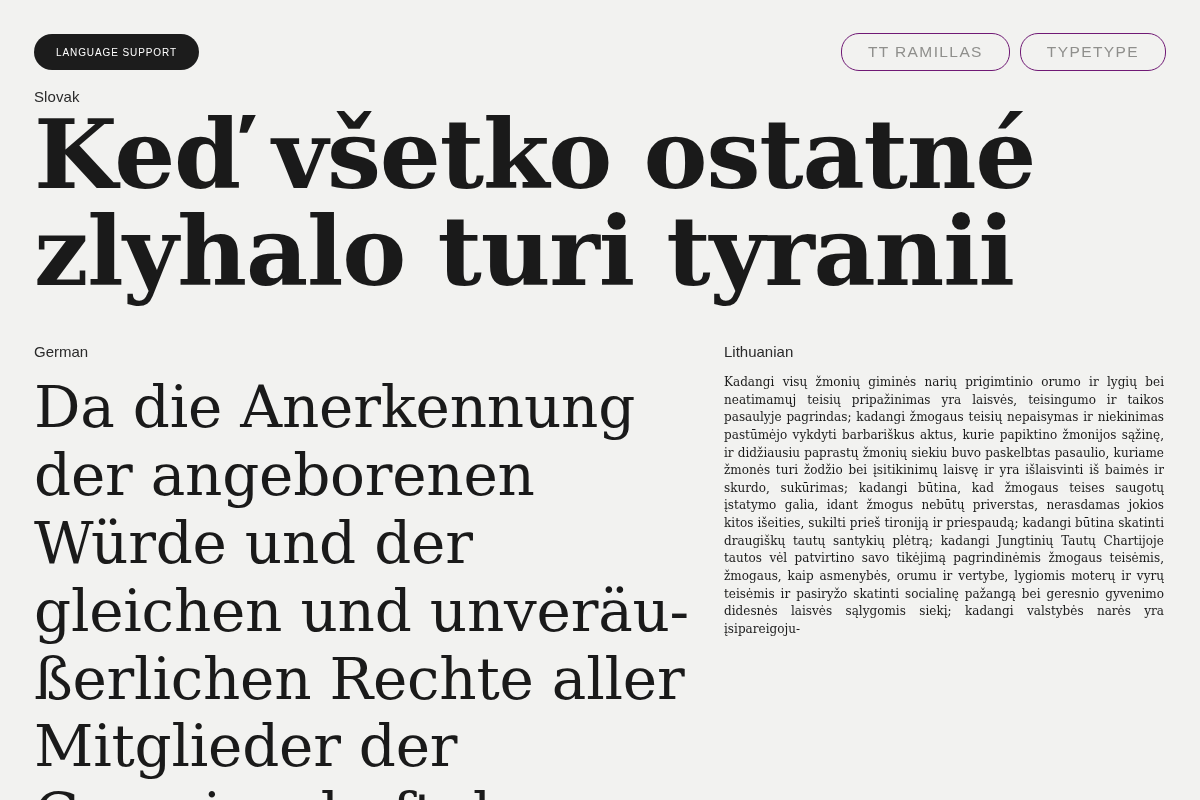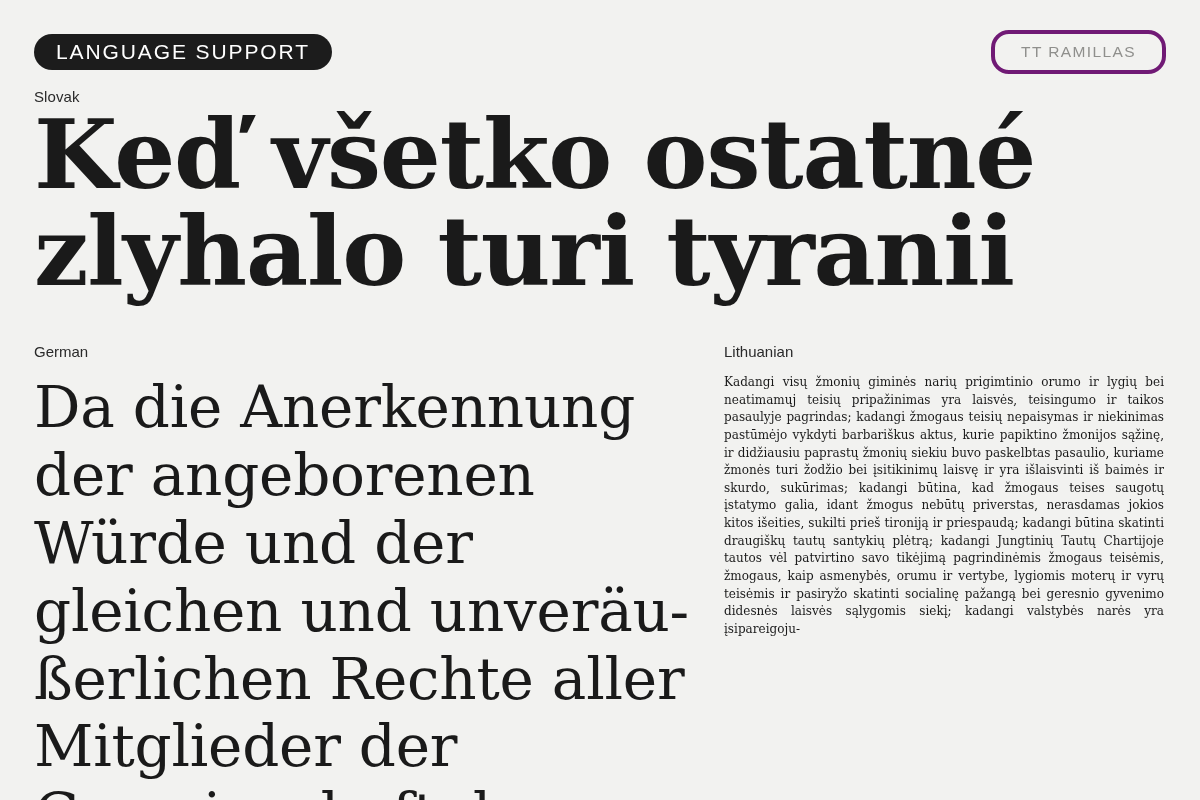--- a/index.html
+++ b/index.html
@@ -31,38 +31,38 @@
   }
   .pill-dark {
     display: inline-flex;
     align-items: center;
     justify-content: center;
     height: 36px;
     padding: 0 22px;
     border-radius: 18px;
     background: #1c1c1c;
     color: #ffffff;
-    font-size: 21px;
+    font-size: 10px;
     letter-spacing: 0.09em;
     font-weight: 400;
     white-space: nowrap;
   }
   .pill-group {
     display: flex;
     align-items: center;
     gap: 10px;
   }
   .pill-outline {
     display: inline-flex;
     align-items: center;
     justify-content: center;
     height: 36px;
     padding: 0 26px;
     border-radius: 18px;
-    border: 4px solid #701a75;
+    border: 1px solid #701a75;
     color: #8f8f8c;
     font-size: 15.5px;
     letter-spacing: 0.09em;
     background: transparent;
     white-space: nowrap;
   }
 
   
   .label {
     font-size: 15px;
@@ -125,20 +125,21 @@
 </style>
 </head>
 <body>
 
 <div class="page">
 
   <div class="topbar">
     <div class="pill-dark">LANGUAGE SUPPORT</div>
     <div class="pill-group">
       <div class="pill-outline">TT RAMILLAS</div>
+      <div class="pill-outline">TYPETYPE</div>
     </div>
   </div>
 
   <div class="label">Slovak</div>
 
   <div class="headline">Keď všetko ostatné</div>
   <div class="headline">zlyhalo turi tyranii</div>
 
   <div class="columns">
 

